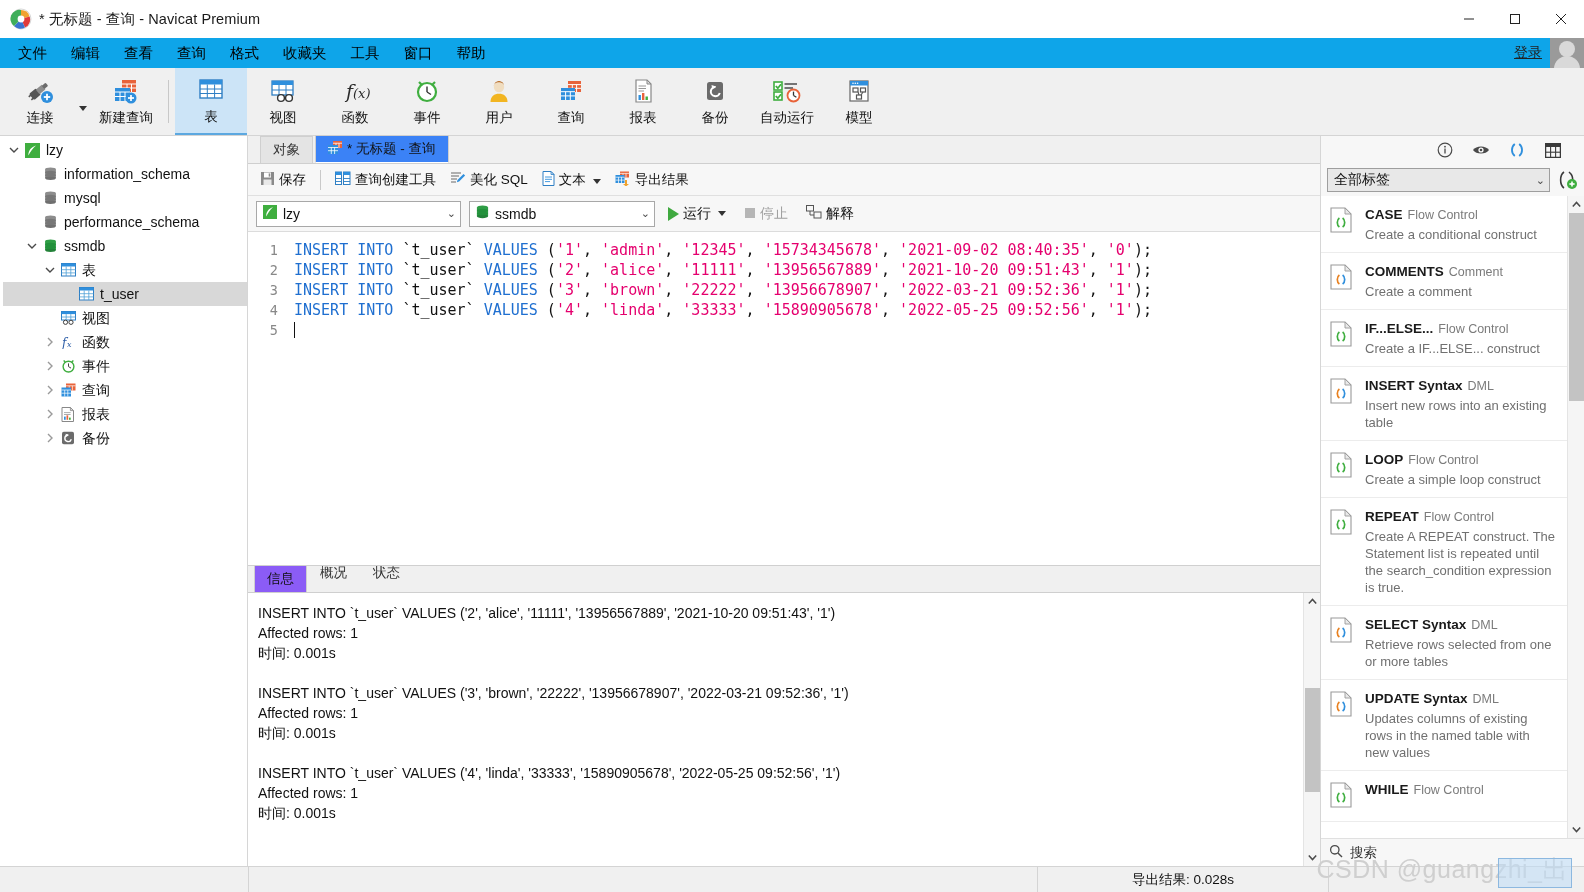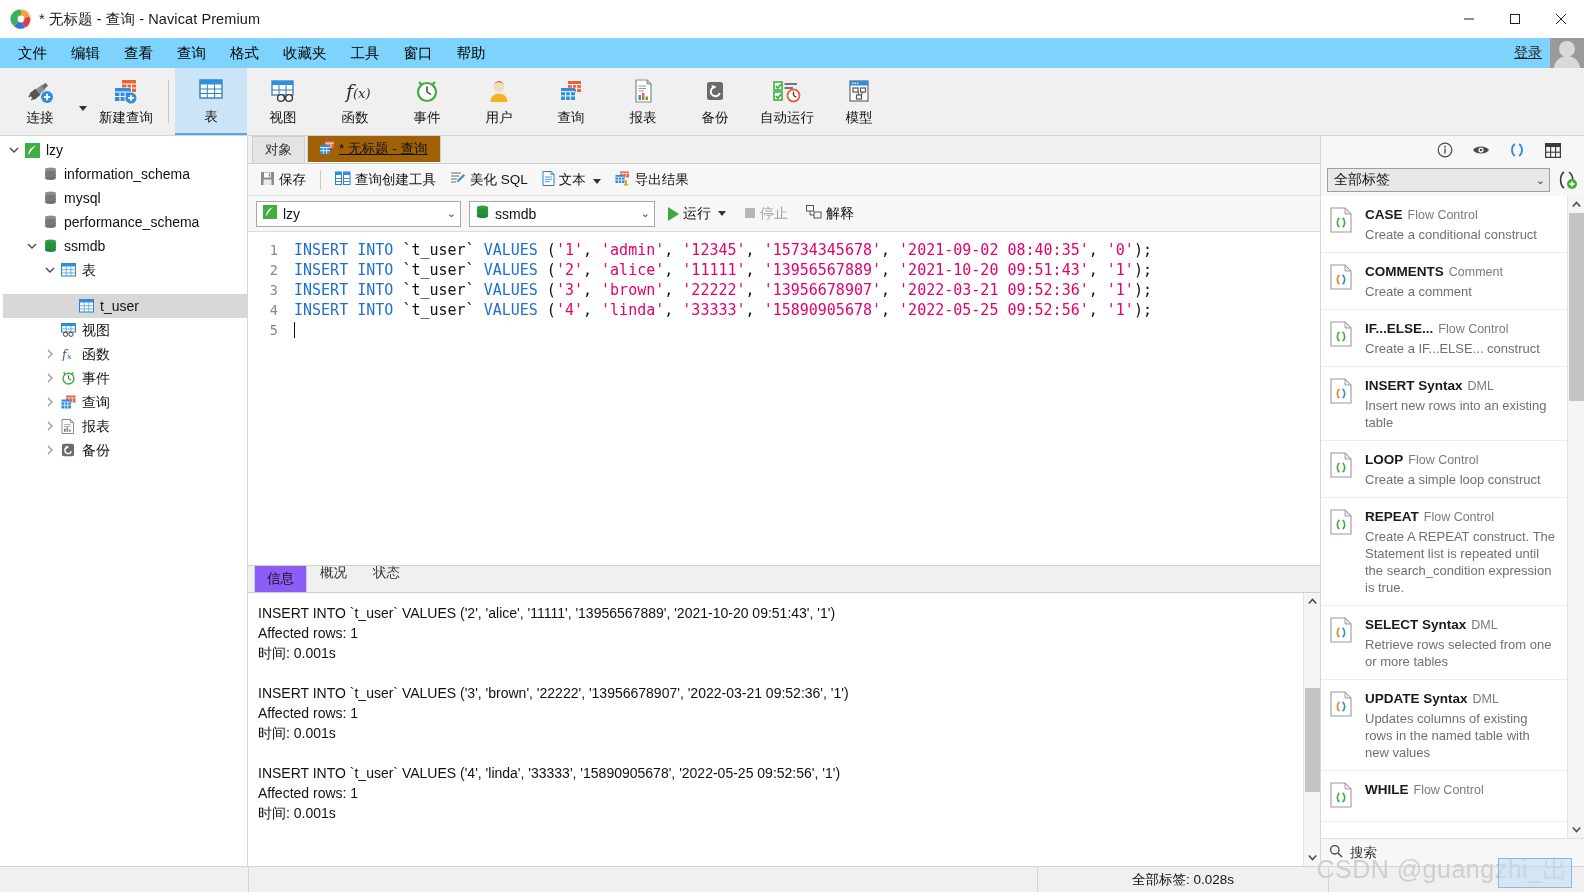--- a/index.html
+++ b/index.html
@@ -20,21 +20,21 @@
   .tb-logo { width: 22px; height: 22px; margin-left: 10px; margin-right: 7px; position: relative; flex: 0 0 22px; }
   .tb-title { font-size: 14.5px; color: #1a1a1a; letter-spacing: .1px; }
   .tb-spacer { flex: 1 1 auto; }
   .winbtn {
     width: 46px; height: 38px; display: flex; align-items: center; justify-content: center;
     font-size: 13px; color: #222; user-select: none;
   }
 
   
   .menubar {
-    height: 30px; flex: 0 0 30px; background: #7dd3fc; display: flex; align-items: center;
+    height: 30px; flex: 0 0 30px; background: #0ea5e9; display: flex; align-items: center;
     padding-left: 6px; font-size: 14.5px; color: #000;
   }
   .menu-item { padding: 4px 12px; cursor: default; }
   .menubar .mspacer { flex: 1 1 auto; }
   .login-link { font-size: 14px; color: #222; text-decoration: underline; margin-right: 8px; }
   .avatar {
     width: 34px; height: 30px; background: #9a9a9a; position: relative; overflow: hidden; flex: 0 0 34px;
   }
   .avatar:after {
     content: ""; position: absolute; width: 16px; height: 16px; border-radius: 50%;
@@ -80,28 +80,28 @@
   .tnode.sel { background: #d8d8d8; }
   .twist { width: 16px; flex: 0 0 16px; display: flex; align-items: center; justify-content: center; color: #777; font-size: 9px; }
   .tico { width: 20px; flex: 0 0 20px; display: flex; align-items: center; justify-content: center; margin-right: 4px; }
   .tlabel { line-height: 1; }
 
   
   .center { flex: 1 1 auto; display: flex; flex-direction: column; min-width: 0; background: #f0f0f0; }
 
   .tabstrip {
     height: 28px; flex: 0 0 28px; background: #f0f0f0; display: flex; align-items: flex-end;
-    border-bottom: 1px solid #cfcfcf; padding-left: 4px;
+    border-bottom: 1px solid #cfcfcf; padding-left: 12px;
   }
   .tab {
     height: 27px; display: flex; align-items: center; gap: 5px; padding: 0 12px;
     font-size: 13.5px; color: #333; background: #e4e4e4; border: 1px solid #cfcfcf; border-bottom: none;
     margin-right: 2px; cursor: default;
   }
-  .tab.active { background: #a16207; color: #111; height: 28px; border-bottom: 1px solid #fff; text-decoration: underline; }
+  .tab.active { background: #3b82f6; color: #111; height: 28px; border-bottom: 1px solid #fff; }
 
   .qtoolbar {
     height: 32px; flex: 0 0 32px; background: #f7f7f7; display: flex; align-items: center;
     gap: 2px; padding: 0 6px; border-bottom: 1px solid #e0e0e0;
   }
   .qtb { display: flex; align-items: center; gap: 4px; padding: 3px 6px; font-size: 13.5px; color: #111; cursor: default; }
   .vsep { width: 1px; height: 20px; background: #c9c9c9; margin: 0 6px; }
 
   .qbar2 {
     height: 36px; flex: 0 0 36px; background: #f7f7f7; display: flex; align-items: center;
@@ -544,21 +544,21 @@
                 <g stroke="#4f9fd6" stroke-width=".8">
                   <line x1="5.2" y1="3.5" x2="5.2" y2="13"></line>
                   <line x1="9.8" y1="3.5" x2="9.8" y2="13"></line>
                   <line x1="0.5" y1="6.7" x2="14.5" y2="6.7"></line>
                   <line x1="0.5" y1="9.9" x2="14.5" y2="9.9"></line>
                 </g>
               </svg>
             </span>
             <span class="tlabel">表</span>
           </div>
-          <div class="tnode sel" style="padding-left: 60px; margin-top: 12px;">
+          <div class="tnode sel" style="padding-left: 60px;">
             <span class="twist"></span>
             <span class="tico">
               <svg width="15" height="14" viewBox="0 0 15 14">
                 <rect x="0.5" y="0.5" width="14" height="12.5" fill="#fff" stroke="#2f7fc4" stroke-width="1"></rect>
                 <rect x="0.5" y="0.5" width="14" height="3" fill="#2f8fdd"></rect>
                 <g stroke="#4f9fd6" stroke-width=".8">
                   <line x1="5.2" y1="3.5" x2="5.2" y2="13"></line>
                   <line x1="9.8" y1="3.5" x2="9.8" y2="13"></line>
                   <line x1="0.5" y1="6.7" x2="14.5" y2="6.7"></line>
                   <line x1="0.5" y1="9.9" x2="14.5" y2="9.9"></line>
@@ -1075,20 +1075,20 @@
         <span>搜索</span>
       </div>
     </div>
   </div>
 
   <div class="statusbar">
     <div class="sb-cell" style="width:248px"></div>
     <div class="sb-div"></div>
     <div class="sb-grow"></div>
     <div class="sb-div"></div>
-    <div class="sb-cell" style="width:290px;justify-content:center">全部标签: 0.028s</div>
+    <div class="sb-cell" style="width:290px;justify-content:center">导出结果: 0.028s</div>
     <div class="sb-div"></div>
     <div class="sb-cell" style="width:255px"></div>
   </div>
 
   <div class="watermark">CSDN @guangzhi_出</div>
   <div class="wm-box"></div>
 </div>
 
 </body></html>

